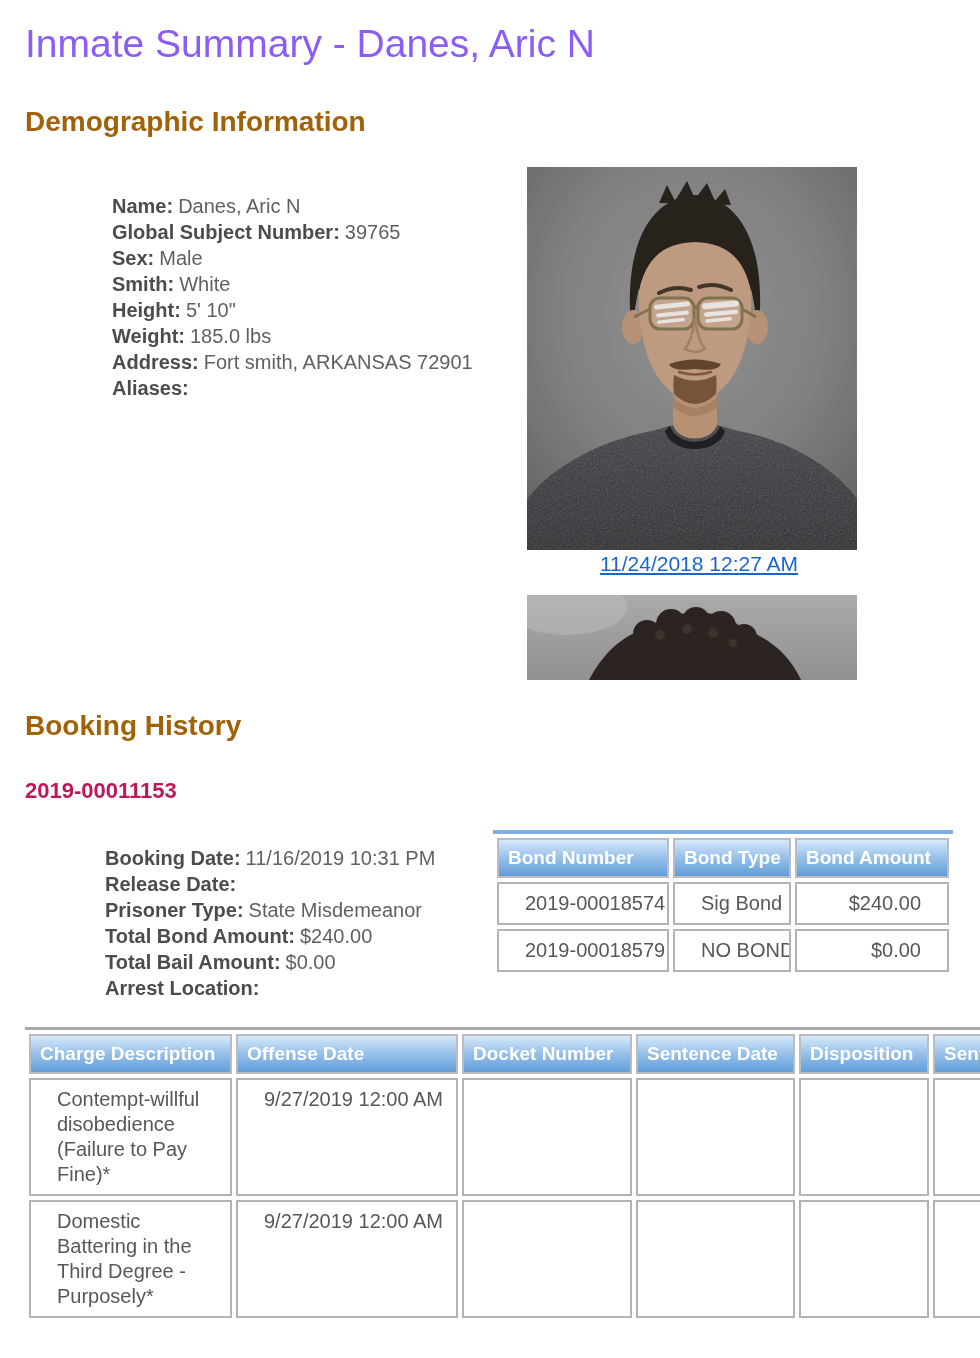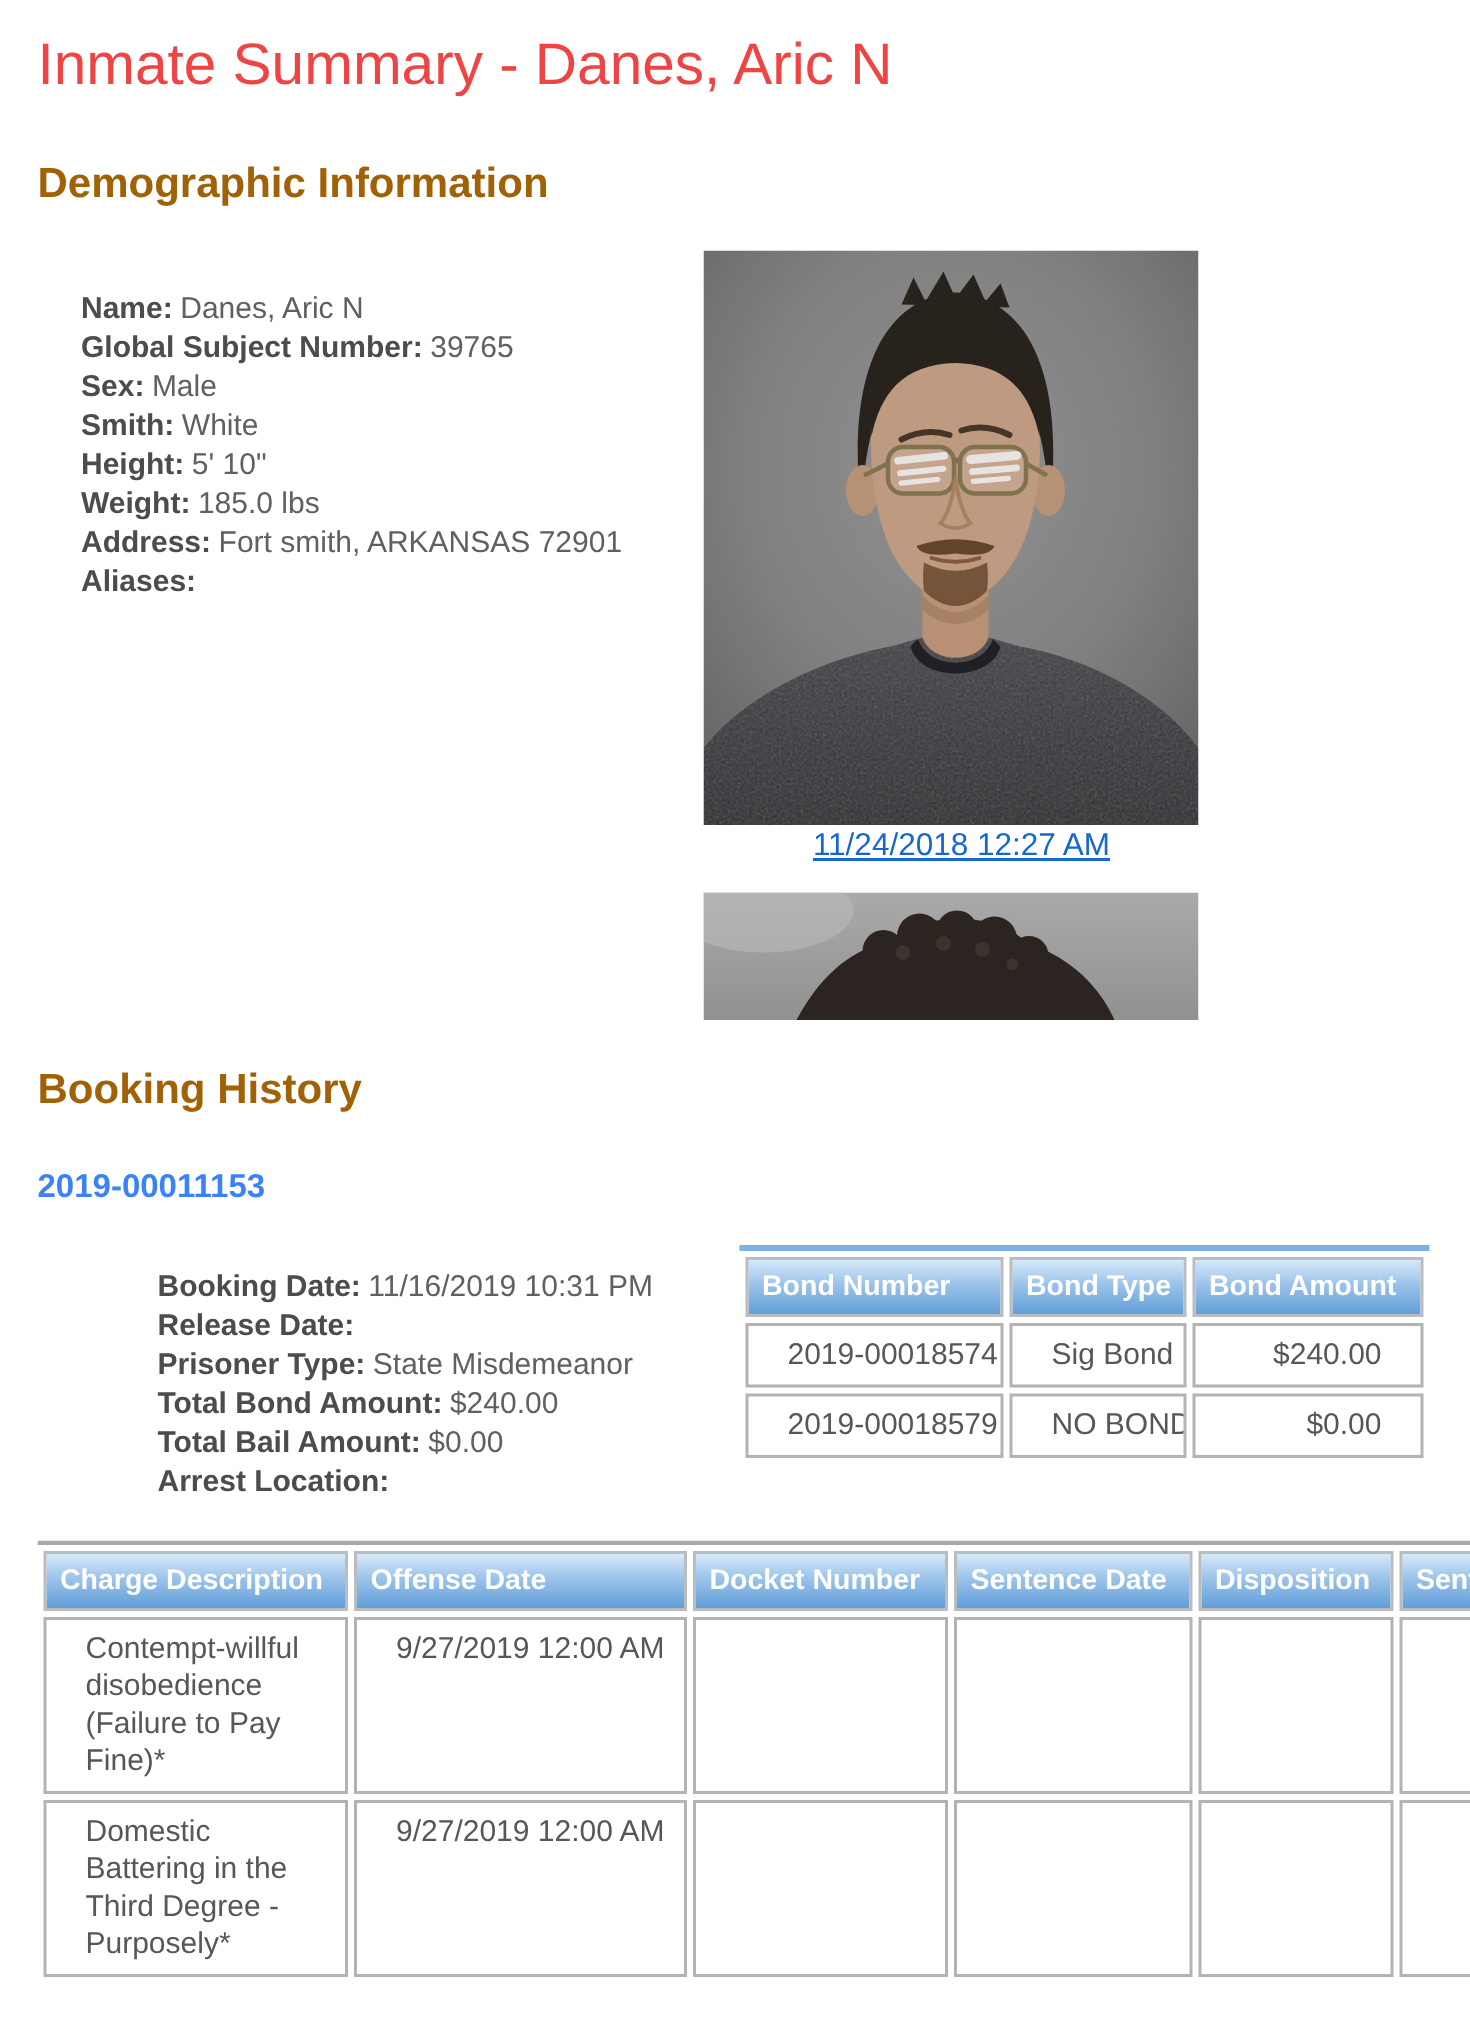--- a/index.html
+++ b/index.html
@@ -7,36 +7,36 @@
   body {
     width: 980px; height: 1358px;
     font-family: "Liberation Sans", sans-serif;
     color:#5c5d5f;
     overflow: hidden;
   }
   .page { position: relative; width: 980px; height: 1358px; overflow: hidden; }
 
   .title {
     margin: 22px 0 0 25px;
-    font-size: 39px; font-weight: 400; color: #ef4444;
+    font-size: 39px; font-weight: 400; color: #8b5cf6;
     letter-spacing: 0;
   }
   .section-heading {
     margin: 40px 0 0 25px;
     font-size: 28px; font-weight: 700; color: #a16207;
   }
   .section-heading.booking { margin-top: 30px; }
   .booking-number {
     margin: 36px 0 0 25px;
-    font-size: 22px; font-weight: 700; color: #3b82f6;
+    font-size: 22px; font-weight: 700; color: #be185d;
   }
 
   
   .demo-flex { display: flex; align-items: flex-start; margin-top: 29px; }
-  .demo-fields { margin-left: 54px; width: 410px; padding-top: 26px;
+  .demo-fields { margin-left: 112px; width: 410px; padding-top: 26px;
                  font-size: 20px; line-height: 26px; color: #5f6062; }
   .field-line { min-height: 26px; }
   .flabel { font-weight: 700; color: #4b4c4e; margin-right: 5px; }
 
   .photo-col { margin-left: 5px; width: 344px; }
   .mug { display: block; width: 330px; }
   .mug1 { height: 383px; }
   .mug2 { height: 85px; margin-top: 19px; }
   .photo-link {
     display: block; text-align: center; margin-top: 2px;

